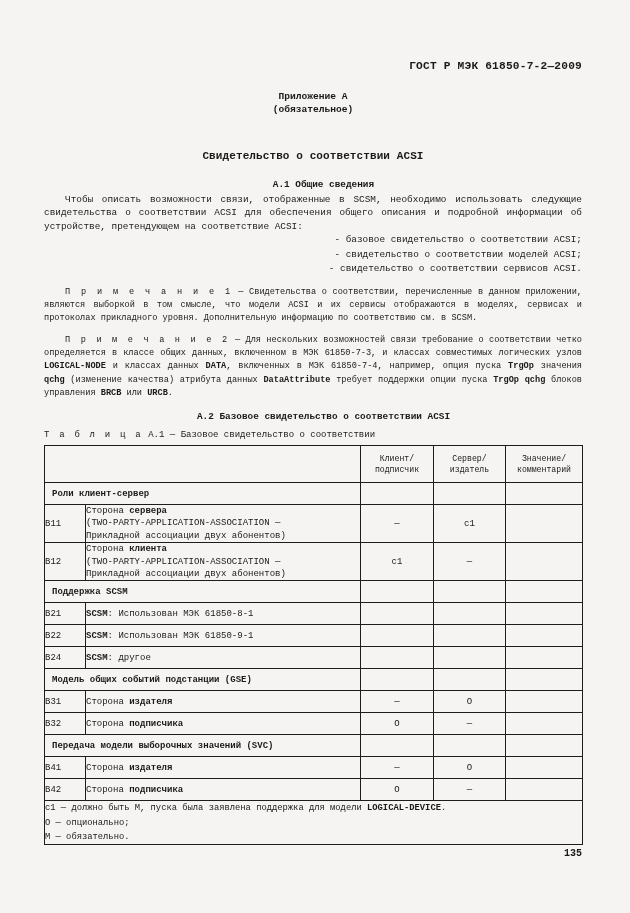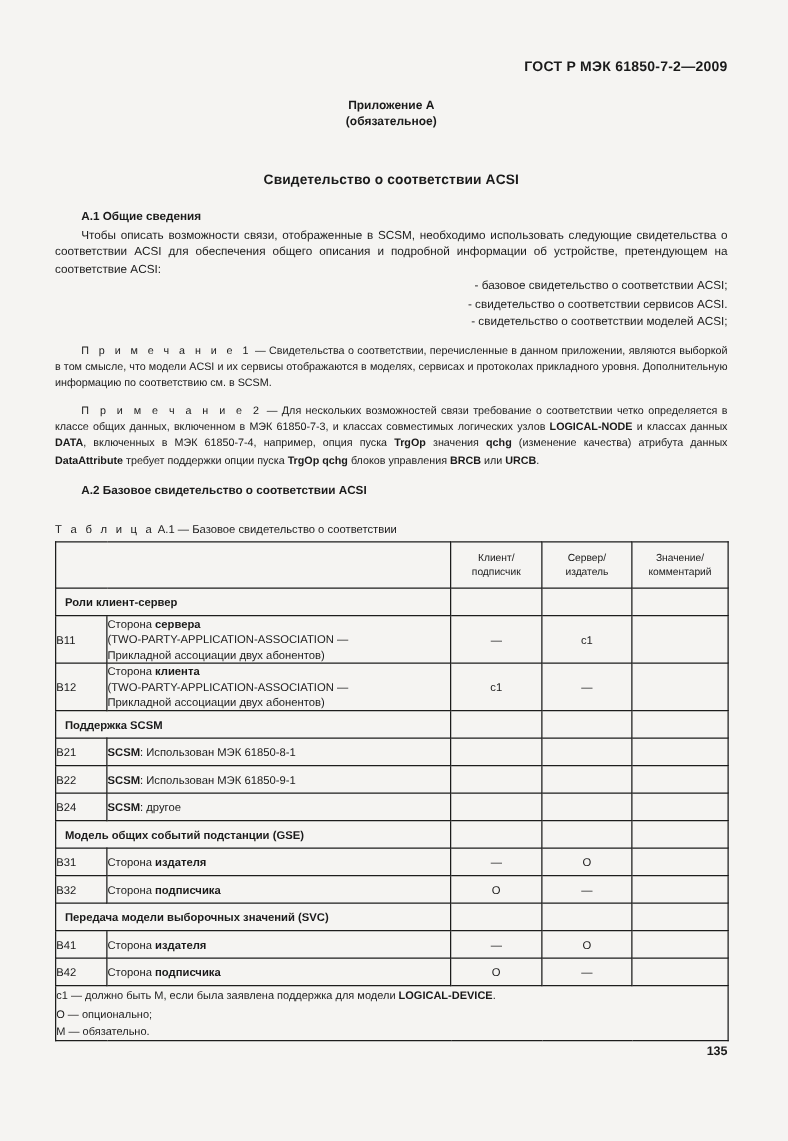--- a/index.html
+++ b/index.html
@@ -15,23 +15,24 @@
     position: relative;
     width: 630px;
     height: 913px;
     background: #f5f4f2;
     box-sizing: border-box;
     overflow: hidden;
   }
   .inner {
     position: absolute;
     left: 44px;
-    top: 0;
+    top: 12px;
     width: 538px;
     height: 729px;
+    font-family: Liberation Mono, monospace;
   }
 
   
   .doc-header {
     position: absolute;
     top: 48px;
     right: 0;
     font-size: 11.2px;
     font-weight: bold;
     letter-spacing: 0.2px;
@@ -65,20 +66,21 @@
   .body-flow {
     position: absolute;
     top: 167px;
     left: 0;
     width: 538px;
   }
   .h3 {
     font-size: 9.4px;
     font-weight: bold;
     margin: 0 0 3px 21px;
+    text-align: center;
   }
   p.para {
     margin: 0 0 0 0;
     font-size: 9.4px;
     line-height: 13.4px;
     text-align: justify;
     text-indent: 21px;
     hyphens: manual;
   }
   .dash-list {
@@ -205,22 +207,22 @@
     <div class="main-title">Свидетельство о соответствии ACSI</div>
 
     <div class="body-flow">
 
       <div class="h3">А.1 Общие сведения</div>
 
       <p class="para">Чтобы описать возможности связи, отображенные в SCSM, необходимо использовать следующие свиде­тельства о соответствии ACSI для обеспечения общего описания и подробной информации об устройстве, пре­тендующем на соответствие ACSI:</p>
 
       <ul class="dash-list">
         <li>- базовое свидетельство о соответствии ACSI;</li>
+        <li>- свидетельство о соответствии моделей ACSI;</li>
         <li>- свидетельство о соответствии сервисов ACSI.</li>
-        <li>- свидетельство о соответствии моделей ACSI;</li>
       </ul>
 
       <p class="note"><span class="note-lead">П р и м е ч а н и е  1</span><span> — Свидетельства о соответствии, перечисленные в данном приложении, являются выборкой в том смысле, что модели ACSI и их сервисы отображаются в моделях, сервисах и протоколах приклад­ного уровня. Дополнительную информацию по соответствию см. в SCSM.</span></p>
 
       <p class="note"><span class="note-lead">П р и м е ч а н и е  2</span><span> — Для нескольких возможностей связи требование о соответствии четко определяется в классе общих данных, включенном в МЭК 61850-7-3, и классах совместимых логических узлов </span><b>LOGICAL-NODE</b><span> и классах данных </span><b>DATA</b><span>, включенных в МЭК 61850-7-4, например, опция пуска </span><b>TrgOp</b><span> значения </span><b>qchg</b><span> (изменение качества) атрибута данных </span><b>DataAttribute</b><span> требует поддержки опции пуска </span><b>TrgOp qchg</b><span> блоков управления </span><b>BRCB</b><span> или </span><b>URCB</b><span>.</span></p>
 
       <div class="spacer-md"></div>
 
       <div class="h3">А.2 Базовое свидетельство о соответствии ACSI</div>
 
@@ -343,21 +345,21 @@
           <tr class="row-1l">
             <td class="id mid">В42</td>
             <td class="desc"><span>Сторона </span><b>подписчика</b></td>
             <td class="mark mid">О</td>
             <td class="mark mid">—</td>
             <td class="mark mid"></td>
           </tr>
 
           <tr>
             <td class="footer-cell" colspan="5">
-              <span>c1 — должно быть М, если была заявлена поддержка для модели </span><b>LOGICAL-DEVICE</b><span>.</span><br>
+              <span>c1 — должно быть М, пуска была заявлена поддержка для модели </span><b>LOGICAL-DEVICE</b><span>.</span><br>
               <span>О  —  опционально;</span><br>
               <span>М  —  обязательно.</span>
             </td>
           </tr>
 
         </tbody>
       </table>
     </div>
 
     <div class="page-num">135</div>

